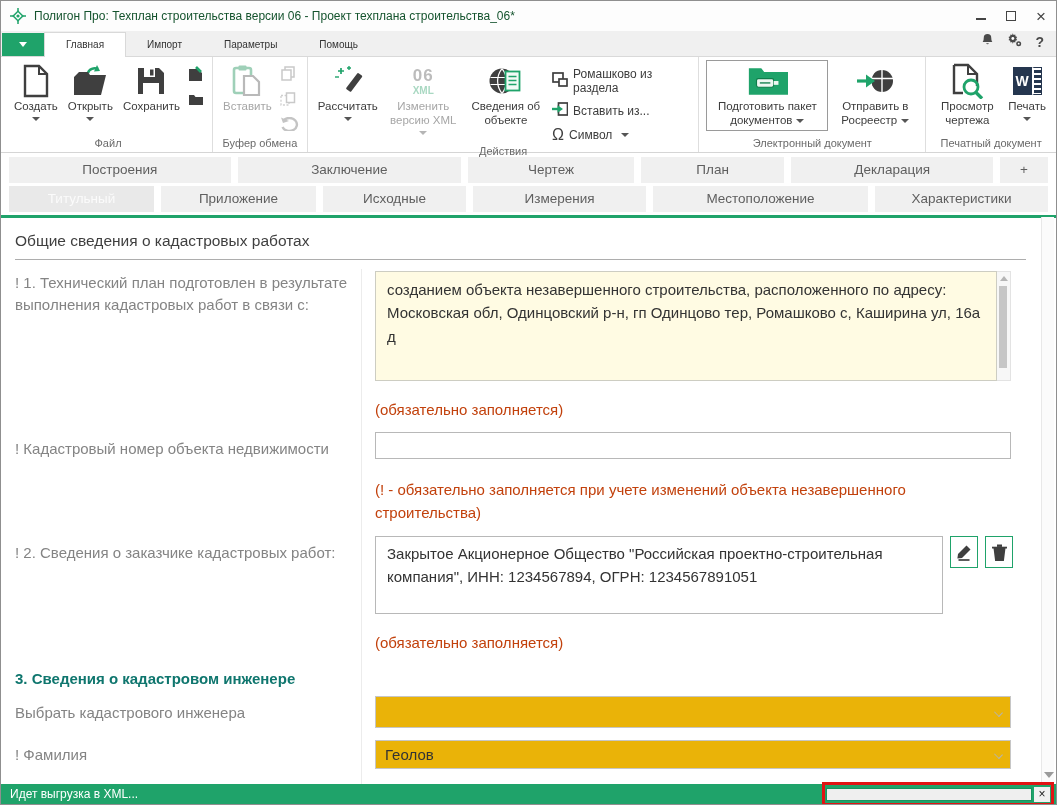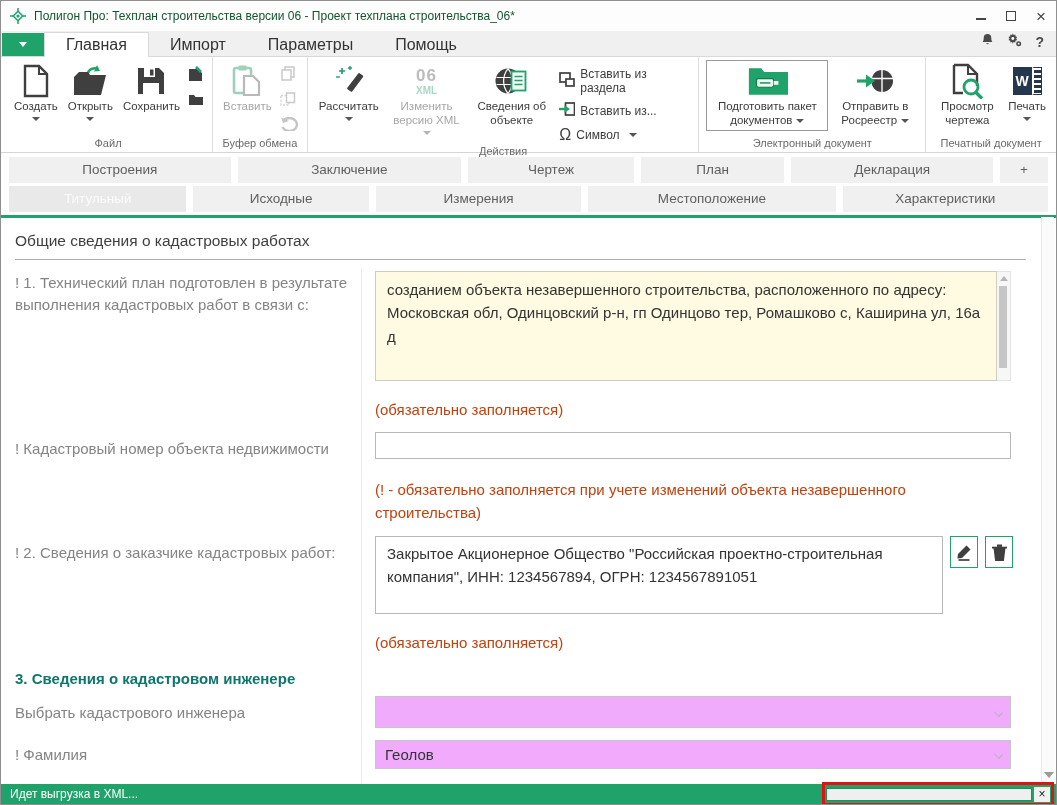--- a/index.html
+++ b/index.html
@@ -14,21 +14,21 @@
   .winctrls { margin-left:auto; display:flex; align-items:center; height:100%; }
   .wc { width:30px; height:100%; display:flex; align-items:center; justify-content:center; color:#444; cursor:default; }
   .minbar { width:10px; height:0; border-bottom:2px solid #444; margin-top:6px; }
   .maxbox { width:10px; height:10px; border:1.5px solid #444; }
   .closex { font-size:17px; line-height:1; color:#444; }
 
   
   .menurow { height:25px; background:#f0f0f0; display:flex; align-items:flex-end; }
   .greenmenu { width:42px; height:23px; margin-left:1px; background:#1fa36a; display:flex; align-items:center; justify-content:center; }
   .tri-dn-w { border-left:4px solid transparent; border-right:4px solid transparent; border-top:5px solid #fff; }
-  .mtab { padding:0 21px; height:23px; line-height:23px; font-size:16px; color:#333; }
+  .mtab { padding:0 21px; height:23px; line-height:23px; font-size:10px; color:#333; }
   .mtab.active { background:#fff; border:1px solid #d9d9d9; border-bottom:none; height:25px; line-height:24px; margin-bottom:-1px; }
   .icons-right { margin-left:auto; display:flex; align-items:center; gap:13px; padding:0 12px 5px 0; }
   .helpq { font-size:14px; font-weight:bold; color:#4a4a4a; }
 
   
   .toolbar { height:97px; background:#fff; border-top:1px solid #d9d9d9; border-bottom:1px solid #d5d5d5; display:flex; padding-left:3px; }
   .tgroup { display:flex; flex-direction:column; padding:2px 5px 0; }
   .tgroup + .tgroup { border-left:1px solid #dedede; }
   .tg-body { display:flex; flex:1; align-items:flex-start; }
   .tg-label { text-align:center; font-size:11px; color:#6a6a6a; padding:1px 2px 3px; }
@@ -69,21 +69,21 @@
   .yellowwrap { display:flex; margin-top:2px; }
   .yellowbox { width:622px; height:110px; background:#fffbe3; border:1px solid #cdcdc2; padding:6px 11px; font-size:15px; color:#333; line-height:1.55; overflow:hidden; }
   .tascroll { width:14px; height:110px; background:#f7f7f7; border:1px solid #e3e3e3; border-left:none; position:relative; }
   .tri-up { position:absolute; top:4px; left:3px; border-left:4px solid transparent; border-right:4px solid transparent; border-bottom:5px solid #b5b5b5; }
   .tathumb { position:absolute; top:14px; left:2px; width:8px; height:82px; background:#c6c6c6; }
   .inputbox { width:636px; height:27px; border:1px solid #b8b8b8; background:#fff; margin-top:6px; font-size:15px; color:#333; padding:2px 10px; }
   .hint.wide { width:600px; line-height:1.5; }
   .custrow { display:flex; margin-top:4px; gap:7px; align-items:flex-start; }
   .custbox { width:568px; height:78px; border:1px solid #b8b8b8; padding:6px 11px; font-size:15px; color:#333; line-height:1.5; overflow:hidden; }
   .sqbtn { width:28px; height:32px; border:1px solid #1fa36a; background:#fff; display:flex; align-items:center; justify-content:center; }
-  .combo { width:636px; height:29px; border:1px solid #c6c6c6; background:#f0abfc; display:flex; align-items:center; padding:0 9px; font-size:15px; color:#333; position:relative; }
+  .combo { width:636px; height:29px; border:1px solid #c6c6c6; background:#eab308; display:flex; align-items:center; padding:0 9px; font-size:15px; color:#333; position:relative; }
   .combo .chev { position:absolute; right:8px; top:10px; width:7px; height:7px; border-right:1.5px solid #b3b3b3; border-bottom:1.5px solid #b3b3b3; transform:rotate(45deg) scaleY(.8); }
   .mt6 { margin-top:6px; } .mt12 { margin-top:12px; }
   .pad-al { padding-top:12px; } .pad-al2 { padding-top:16px; }
 
   
   .main-scroll { position:absolute; top:216px; right:2px; bottom:22px; width:13px; background:#fbfbfb; border-left:1px solid #e8e8e8; }
   .tri-dn-g { position:absolute; bottom:4px; left:2px; border-left:5px solid transparent; border-right:5px solid transparent; border-top:6px solid #9a9a9a; }
 
   
   .statusbar { position:absolute; left:0; right:0; bottom:0; height:20px; background:#1fa36a; display:flex; align-items:center; color:#fff; font-size:12px; padding-left:9px; }
@@ -254,21 +254,21 @@
               </svg>
             </span>
           <span>Сведения об объекте</span>
         </div>
         <div class="vstack">
           <div class="hbtn">
             <span><svg width="16" height="15" viewBox="0 0 16 15">
                   <rect x="1" y="1" width="10" height="9" fill="#fff" stroke="#3f3f3f" stroke-width="1.7"></rect>
                   <rect x="7" y="7" width="8" height="7" fill="#fff" stroke="#3f3f3f" stroke-width="1.7"></rect>
                 </svg></span>
-            <span>Вставить из раздела</span>
+            <span>Ромашково из раздела</span>
           </div>
           <div class="hbtn">
             <span><svg width="16" height="14" viewBox="0 0 16 14">
                   <rect x="6.5" y="1" width="9" height="12" fill="#fff" stroke="#3f3f3f" stroke-width="1.7"></rect>
                   <path d="M0 7h7" stroke="#1fa36a" stroke-width="2.4"></path>
                   <path d="M5.5 3.2L11 7l-5.5 3.8z" fill="#1fa36a"></path>
                 </svg></span>
             <span>Вставить из...</span>
           </div>
           <div class="hbtn">
@@ -342,20 +342,21 @@
     <div class="trow">
       <span class="dtab" style="flex-basis:168px">Построения</span>
       <span class="dtab" style="flex-basis:170px">Заключение</span>
       <span class="dtab" style="flex-basis:112px">Чертеж</span>
       <span class="dtab" style="flex-basis:90px">План</span>
       <span class="dtab" style="flex-basis:148px">Декларация</span>
       <span class="dtab" style="flex-basis:48px;flex-grow:0">+</span>
     </div>
     <div class="trow">
       <span class="dtab active" style="flex-basis:140px">Титульный</span>
+      <span class="dtab" style="flex-basis:150px">Приложение</span>
       <span class="dtab" style="flex-basis:138px">Исходные</span>
       <span class="dtab" style="flex-basis:168px">Измерения</span>
       <span class="dtab" style="flex-basis:210px">Местоположение</span>
       <span class="dtab" style="flex-basis:168px">Характеристики</span>
     </div>
   </div>
   <div class="greenline"></div>
 
   <div class="content">
     <div class="section-hdr">Общие сведения о кадастровых работах</div>

